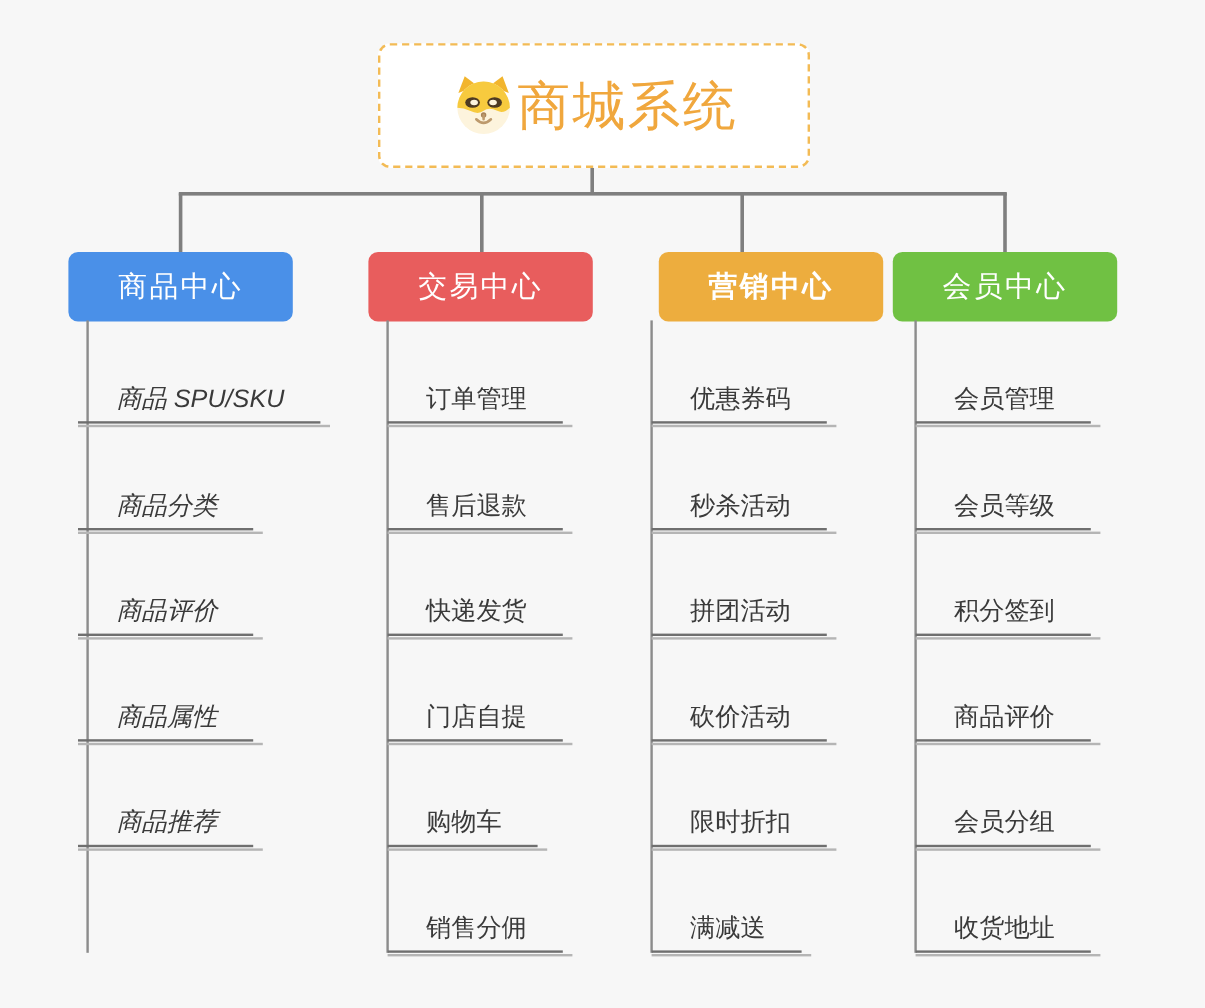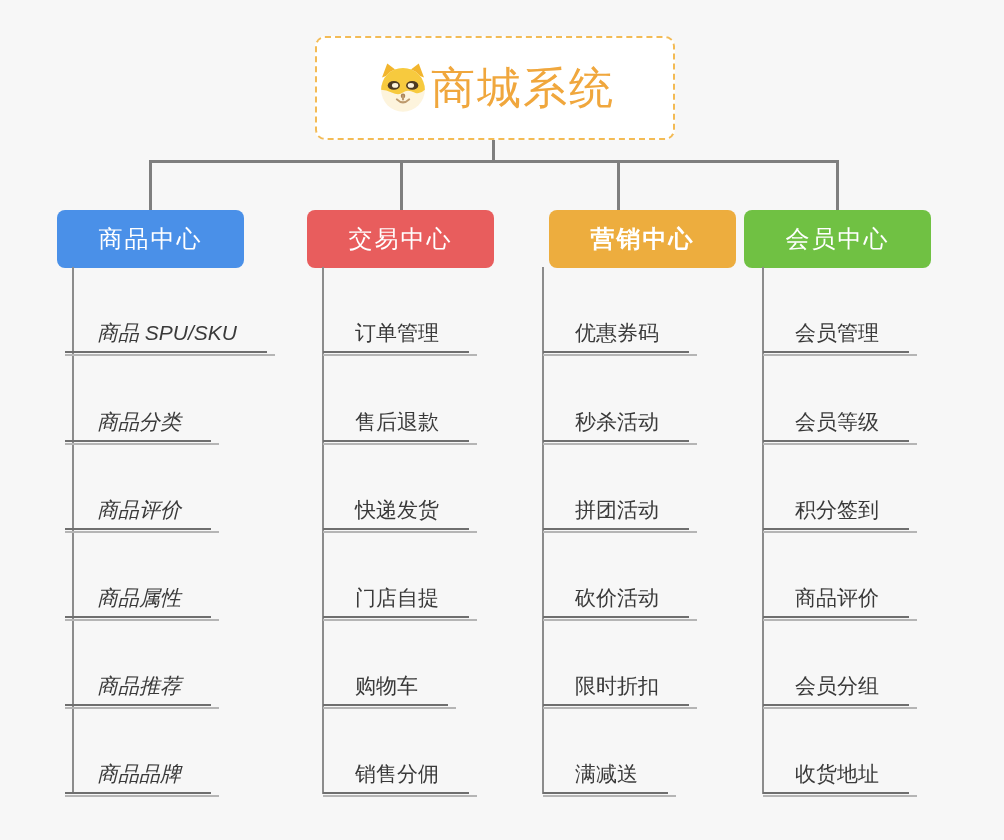--- a/index.html
+++ b/index.html
@@ -76,21 +76,20 @@
   <div class="trunk t0"></div>
   <div class="trunk t1"></div>
   <div class="trunk t2"></div>
   <div class="trunk t3"></div>
 
   <div class="item c0 r0">商品 SPU/SKU</div>
   <div class="item c0 r1">商品分类</div>
   <div class="item c0 r2">商品评价</div>
   <div class="item c0 r3">商品属性</div>
   <div class="item c0 r4">商品推荐</div>
-  <div class="item c0 r5">商品品牌</div>
 
   <div class="item c1 r0">订单管理</div>
   <div class="item c1 r1">售后退款</div>
   <div class="item c1 r2">快递发货</div>
   <div class="item c1 r3">门店自提</div>
   <div class="item c1 r4">购物车</div>
   <div class="item c1 r5">销售分佣</div>
 
   <div class="item c2 r0">优惠券码</div>
   <div class="item c2 r1">秒杀活动</div>

